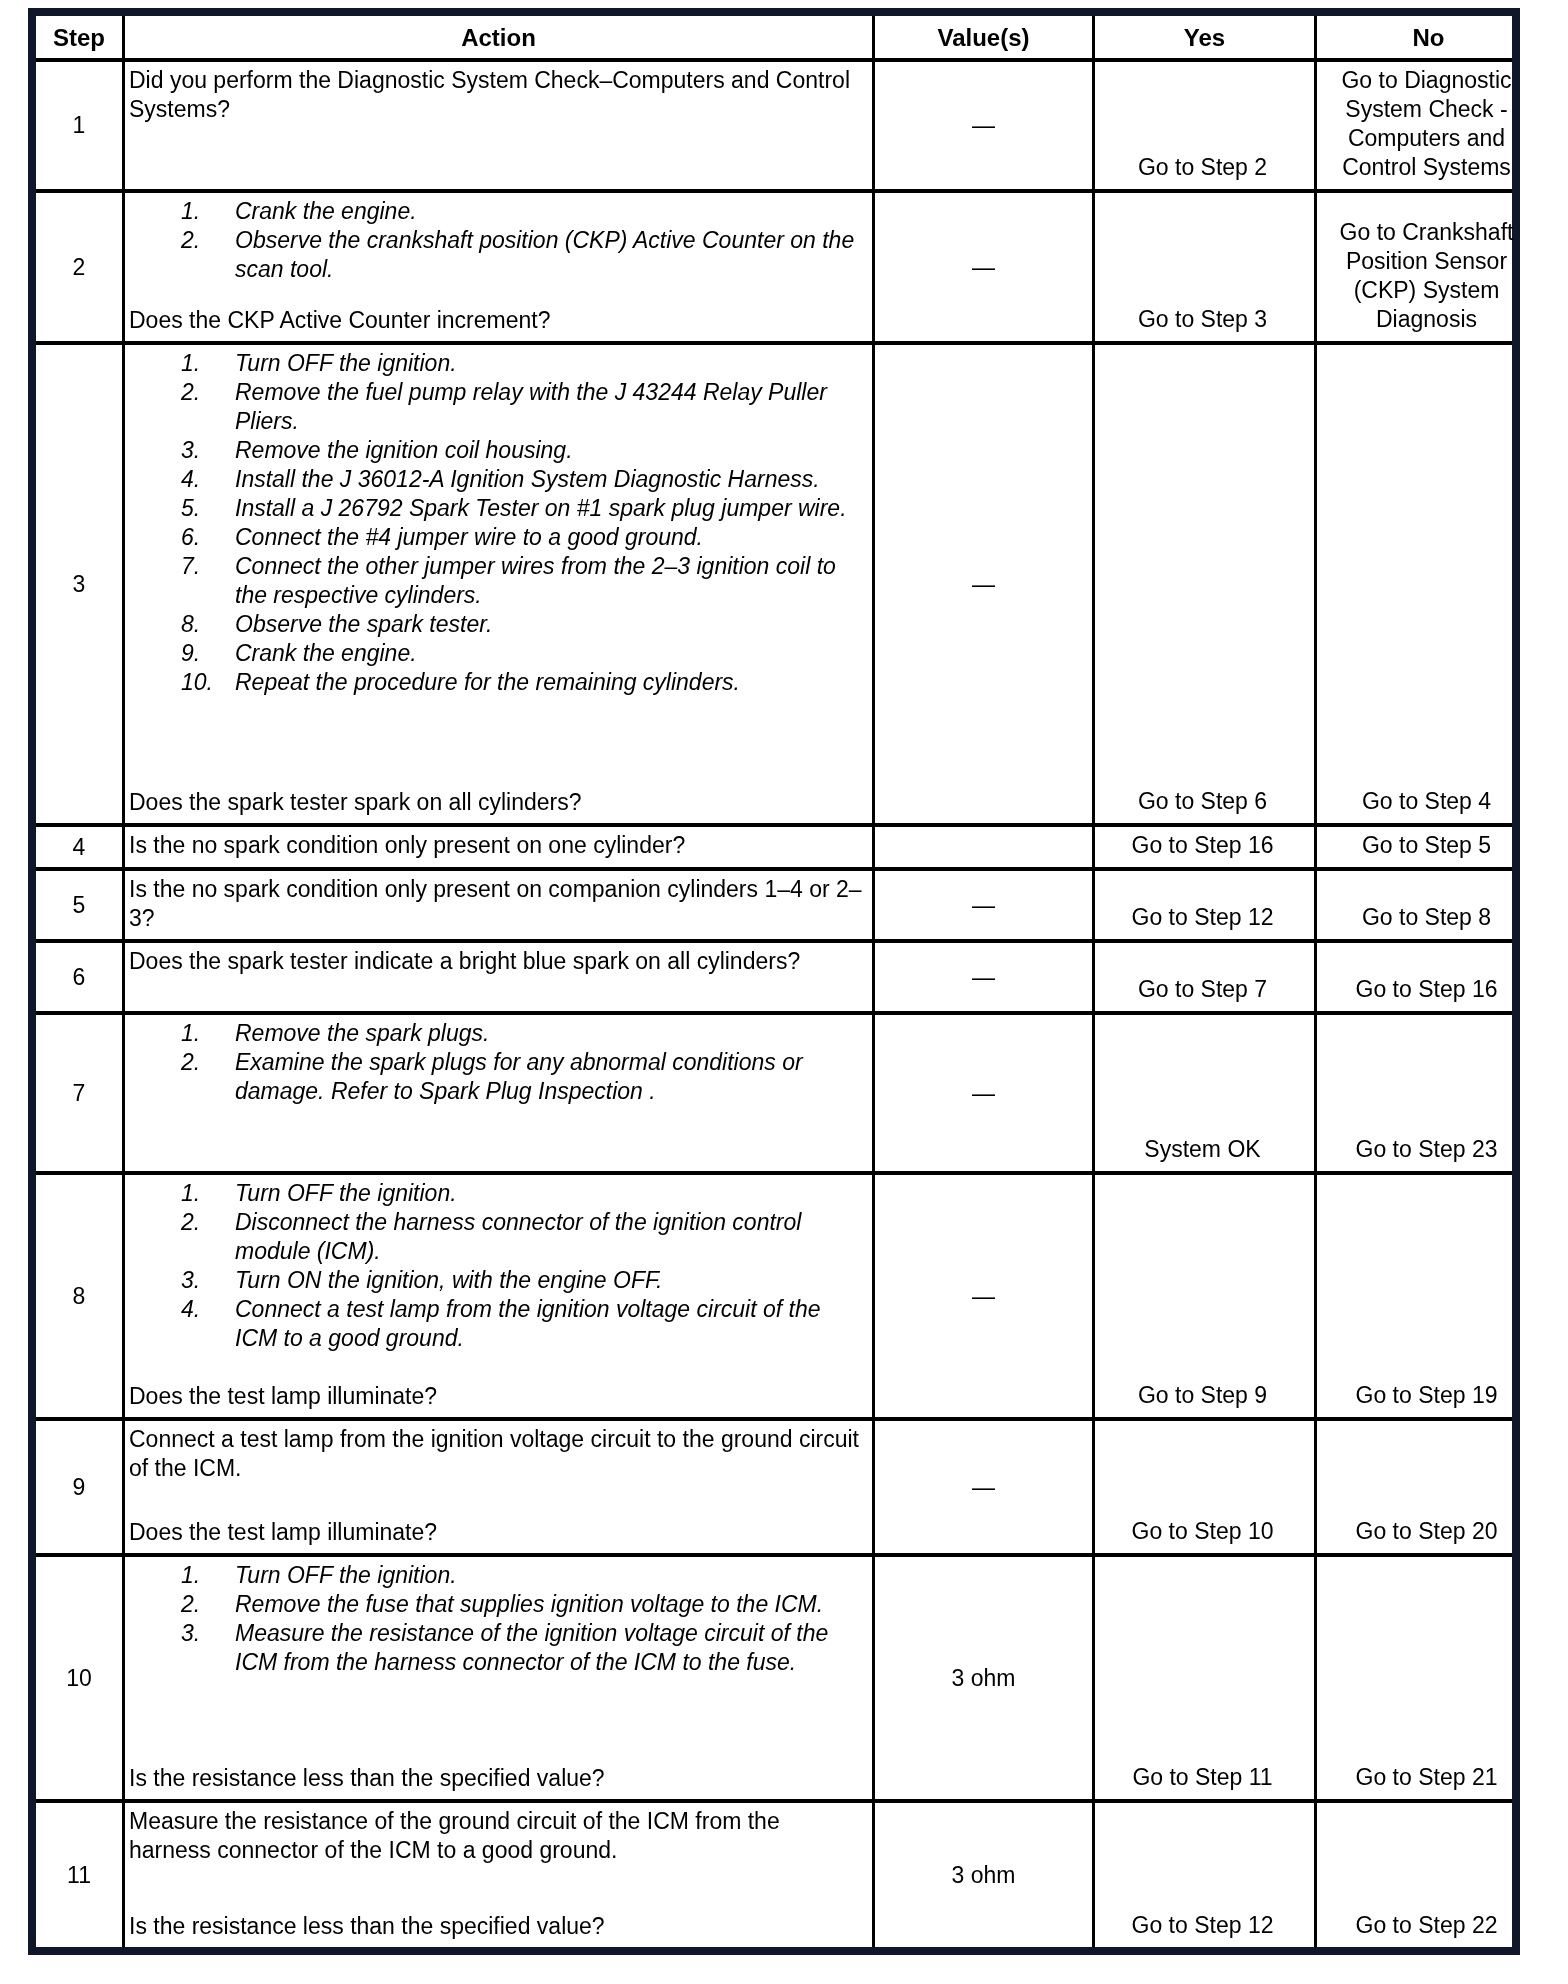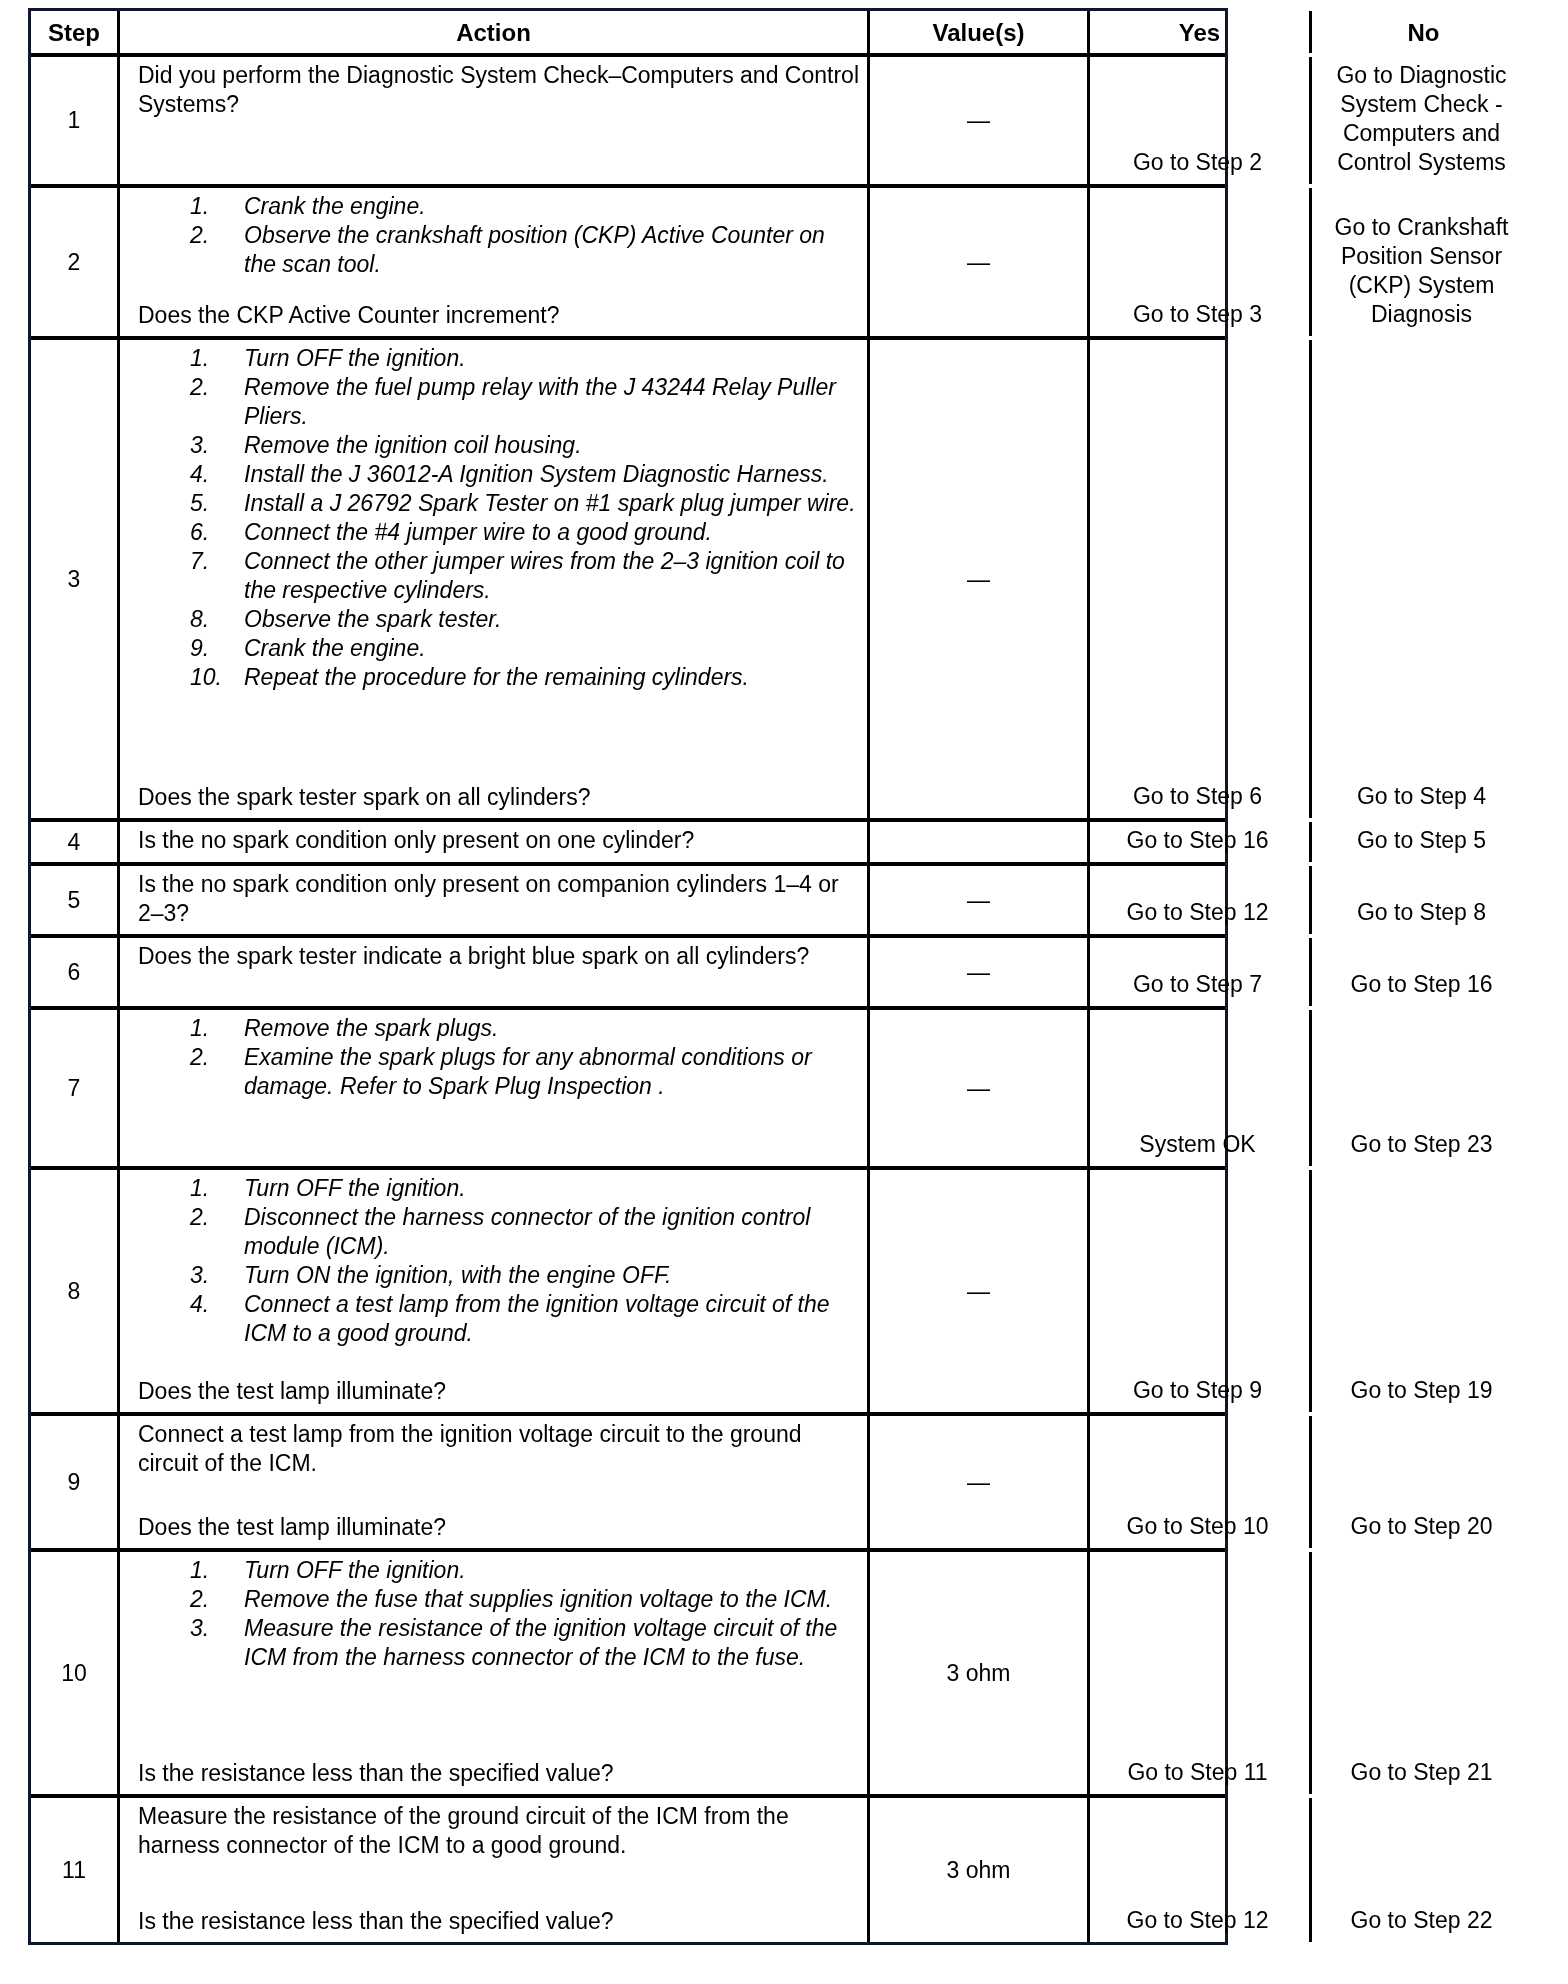--- a/index.html
+++ b/index.html
@@ -4,22 +4,22 @@
 <style>
   * { box-sizing: border-box; margin: 0; padding: 0; }
   html, body {
     background: #ffffff;
     font-family: "Liberation Sans", "DejaVu Sans", sans-serif;
     color: #000000;
   }
   body { padding: 8px 28px; width: 1568px; }
 
   .diag-table {
-    border: 3px solid #0f172a;
-    width: 1200px;
+    border: 8px solid #0f172a;
+    width: 1492px;
     background: #fff;
   }
   .row {
     display: grid;
     grid-template-columns: 86px 750px 220px 222px 226px;
   }
   .row + .row { border-top: 4px solid #000; }
   .cell { border-left: 3px solid #000; }
   .cell:first-child { border-left: none; }
 
@@ -53,21 +53,21 @@
     display: flex;
     align-items: center;
     justify-content: center;
     text-align: center;
     padding: 4px;
   }
   .action-cell {
     display: flex;
     flex-direction: column;
     justify-content: space-between;
-    padding: 4px 6px 6px 18px;
+    padding: 4px 6px 6px 4px;
     text-align: left;
   }
   .value-cell {
     display: flex;
     align-items: center;
     justify-content: center;
     text-align: center;
     padding: 4px;
   }
   .yes-cell, .no-cell {

